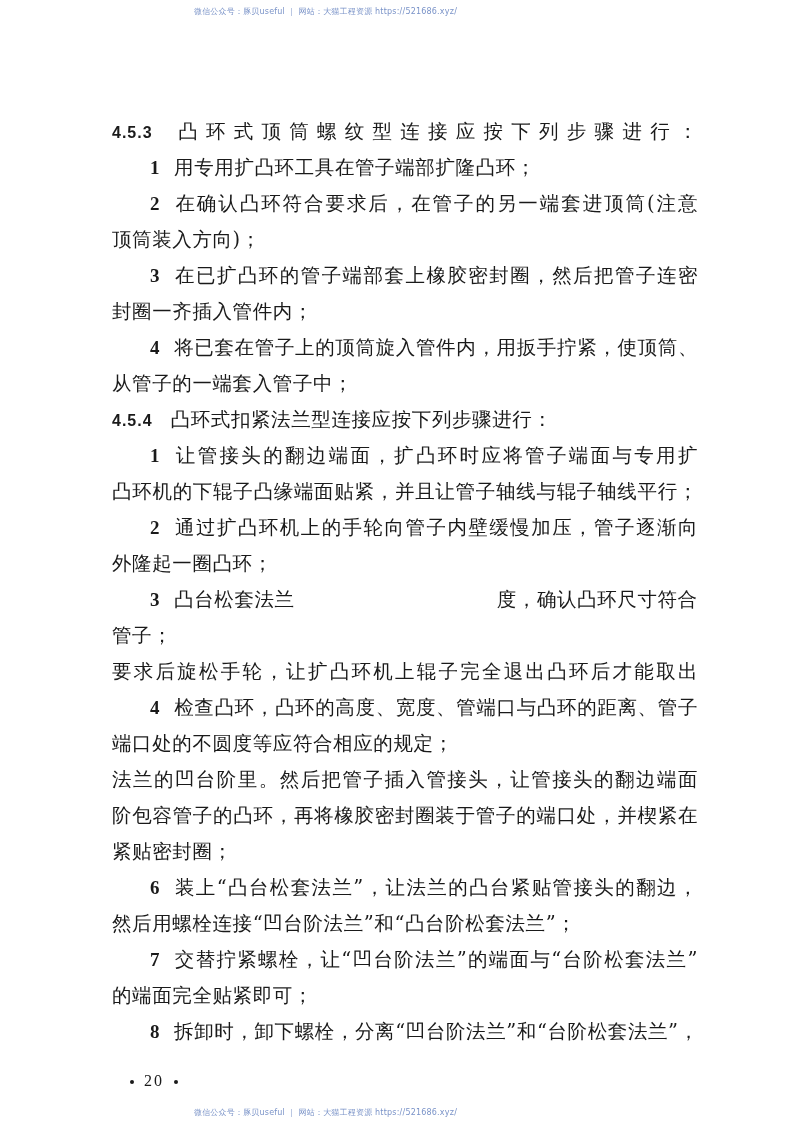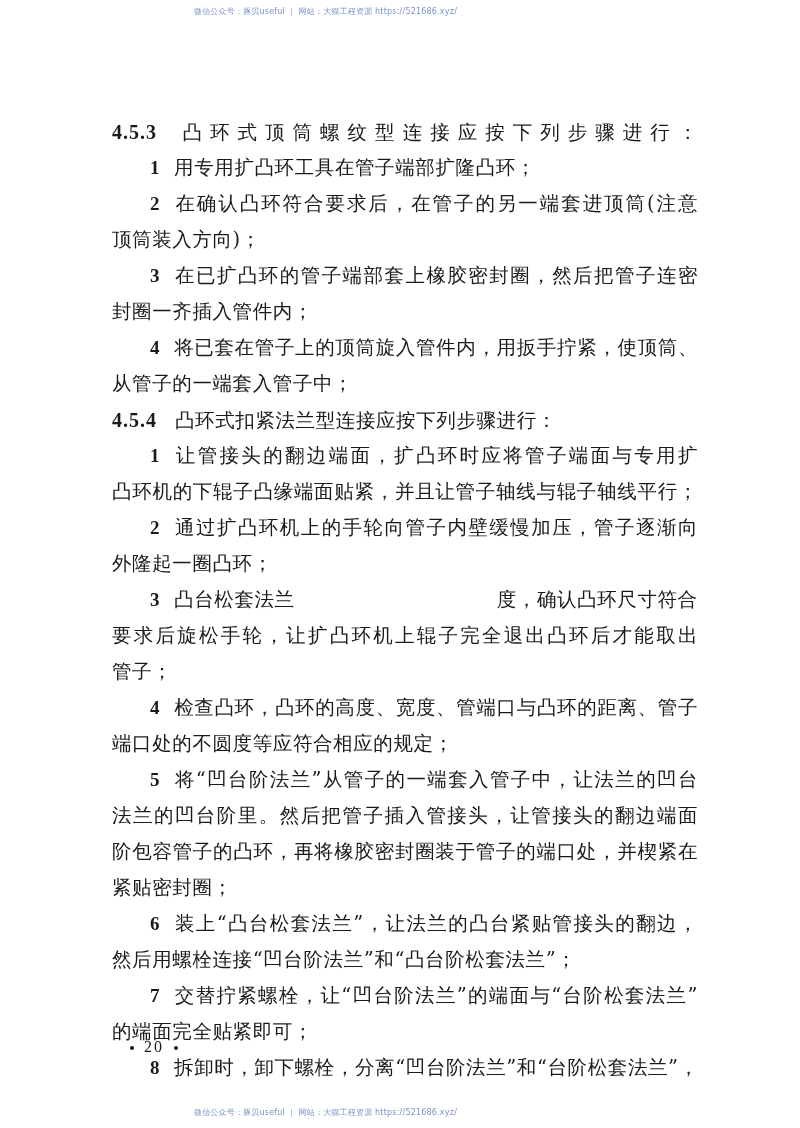--- a/index.html
+++ b/index.html
@@ -14,24 +14,24 @@
   .wm-top { top: 6px; }
   .wm-bottom { top: 1107px; }
   .page { position: absolute; left: 112px; top: 114px; width: 586px; }
   .line {
     font-size: 19.5px; line-height: 36px; height: 36px; white-space: nowrap;
     text-align: justify; text-align-last: justify; letter-spacing: 0.6px;
   }
   .line.last { text-align-last: left; }
   .indent { padding-left: 38px; }
   .num { font-family: "Liberation Serif", serif; font-weight: bold; font-size: 19px; margin-right: 14px; }
-  .secnum { font-family: Liberation Serif, serif; font-weight: bold; font-size: 20px; margin-right: 18px; letter-spacing: 1px; }
+  .secnum { font-family: Liberation Sans, sans-serif; font-weight: bold; font-size: 16px; margin-right: 18px; letter-spacing: 1px; }
   .gap { display: inline-block; width: 202px; }
   .pageno {
-    position: absolute; left: 120px; top: 1038px; font-size: 16px;
+    position: absolute; left: 120px; top: 1072px; font-size: 16px;
     font-family: "Liberation Serif", serif; letter-spacing: 2px; text-align: right;
   }
   .dot { display: inline-block; width: 4px; height: 4px; border-radius: 50%; background: #1a1a1a; vertical-align: middle; margin: 0 10px; }
 </style>
 </head>
 <body>
 
 <div class="watermark wm-top">微信公众号：豚贝useful ｜ 网站：大猫工程资源 https://521686.xyz/</div>
 
 <div class="page">
@@ -44,25 +44,24 @@
   <div class="line last"><span>封圈一齐插入管件内；</span></div>
   <div class="line indent"><span class="num">4</span><span>将已套在管子上的顶筒旋入管件内，用扳手拧紧，使顶筒、</span></div>
   <div class="line last"><span>从管子的一端套入管子中；</span></div>
 
   <div class="line last"><span class="secnum">4.5.4</span><span>凸环式扣紧法兰型连接应按下列步骤进行：</span></div>
   <div class="line indent"><span class="num">1</span><span>让管接头的翻边端面，扩凸环时应将管子端面与专用扩</span></div>
   <div class="line"><span>凸环机的下辊子凸缘端面贴紧，并且让管子轴线与辊子轴线平行；</span></div>
   <div class="line indent"><span class="num">2</span><span>通过扩凸环机上的手轮向管子内壁缓慢加压，管子逐渐向</span></div>
   <div class="line last"><span>外隆起一圈凸环；</span></div>
   <div class="line indent last" style="text-align-last:left;"><span class="num">3</span><span>凸台松套法兰</span><span class="gap"></span><span>度，确认凸环尺寸符合</span></div>
+  <div class="line last"><span>管子；</span></div>
   <div class="line"><span>要求后旋松手轮，让扩凸环机上辊子完全退出凸环后才能取出</span></div>
-  <div class="line last"><span>管子；</span></div>
   <div class="line indent"><span class="num">4</span><span>检查凸环，凸环的高度、宽度、管端口与凸环的距离、管子</span></div>
   <div class="line last"><span>端口处的不圆度等应符合相应的规定；</span></div>
-  <div class="line indent"><span class="num">5</span><span>将“凹台阶法兰”从管子的一端套入管子中，让法兰的凹台</span></div>
   <div class="line"><span>法兰的凹台阶里。然后把管子插入管接头，让管接头的翻边端面</span></div>
   <div class="line"><span>阶包容管子的凸环，再将橡胶密封圈装于管子的端口处，并楔紧在</span></div>
   <div class="line last"><span>紧贴密封圈；</span></div>
   <div class="line indent"><span class="num">6</span><span>装上“凸台松套法兰”，让法兰的凸台紧贴管接头的翻边，</span></div>
   <div class="line last"><span>然后用螺栓连接“凹台阶法兰”和“凸台阶松套法兰”；</span></div>
   <div class="line indent"><span class="num">7</span><span>交替拧紧螺栓，让“凹台阶法兰”的端面与“台阶松套法兰”</span></div>
   <div class="line last"><span>的端面完全贴紧即可；</span></div>
   <div class="line indent"><span class="num">8</span><span>拆卸时，卸下螺栓，分离“凹台阶法兰”和“台阶松套法兰”，</span></div>
   <div class="line last"></div>
 </div>

